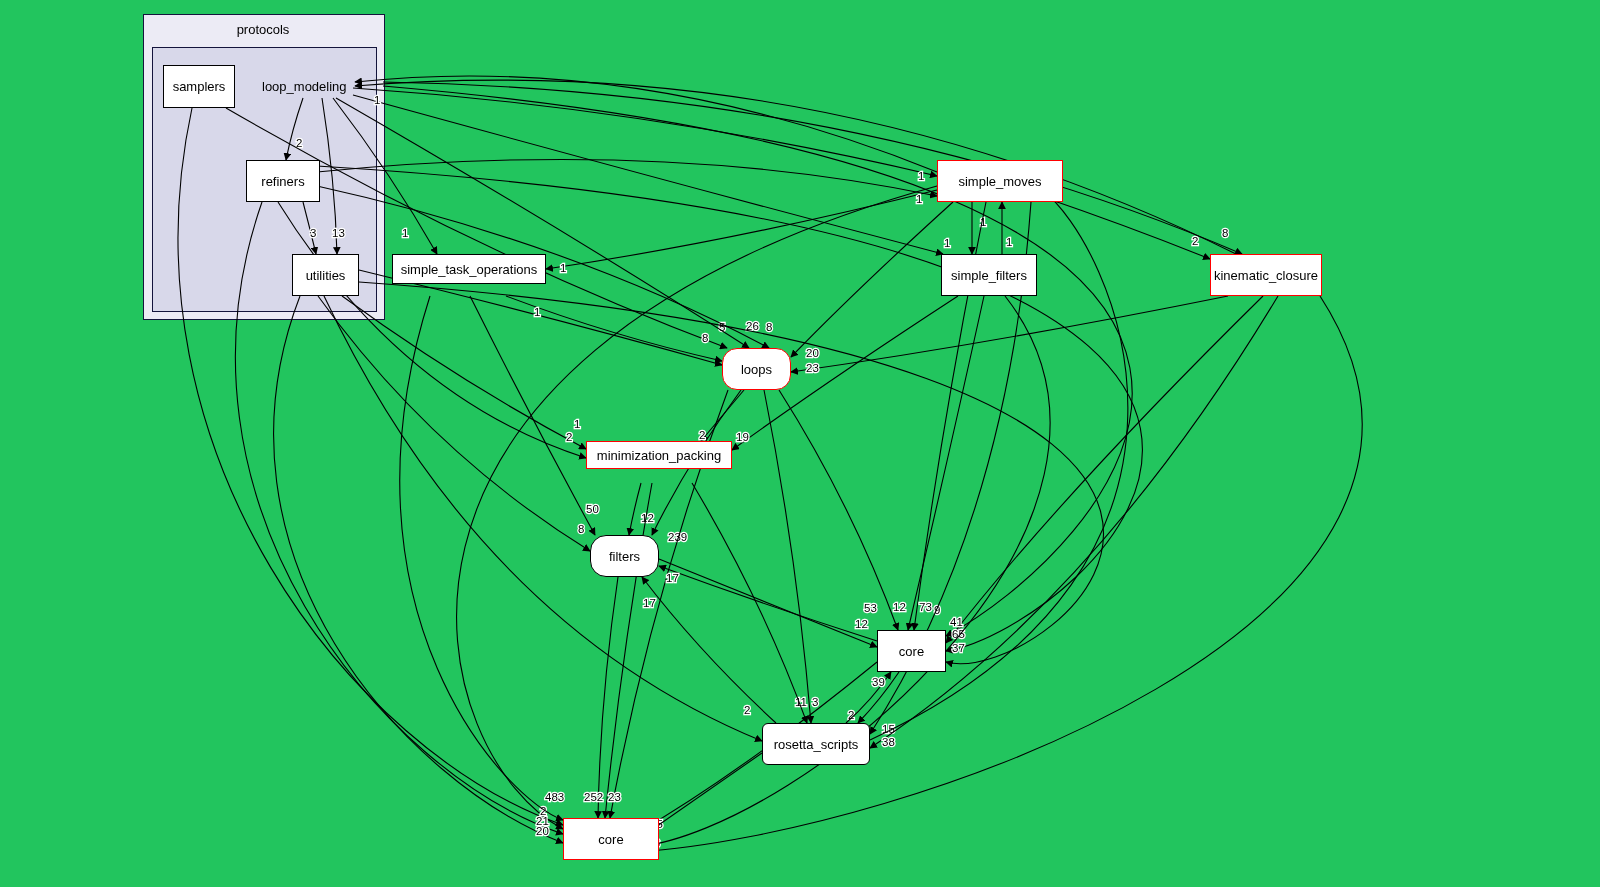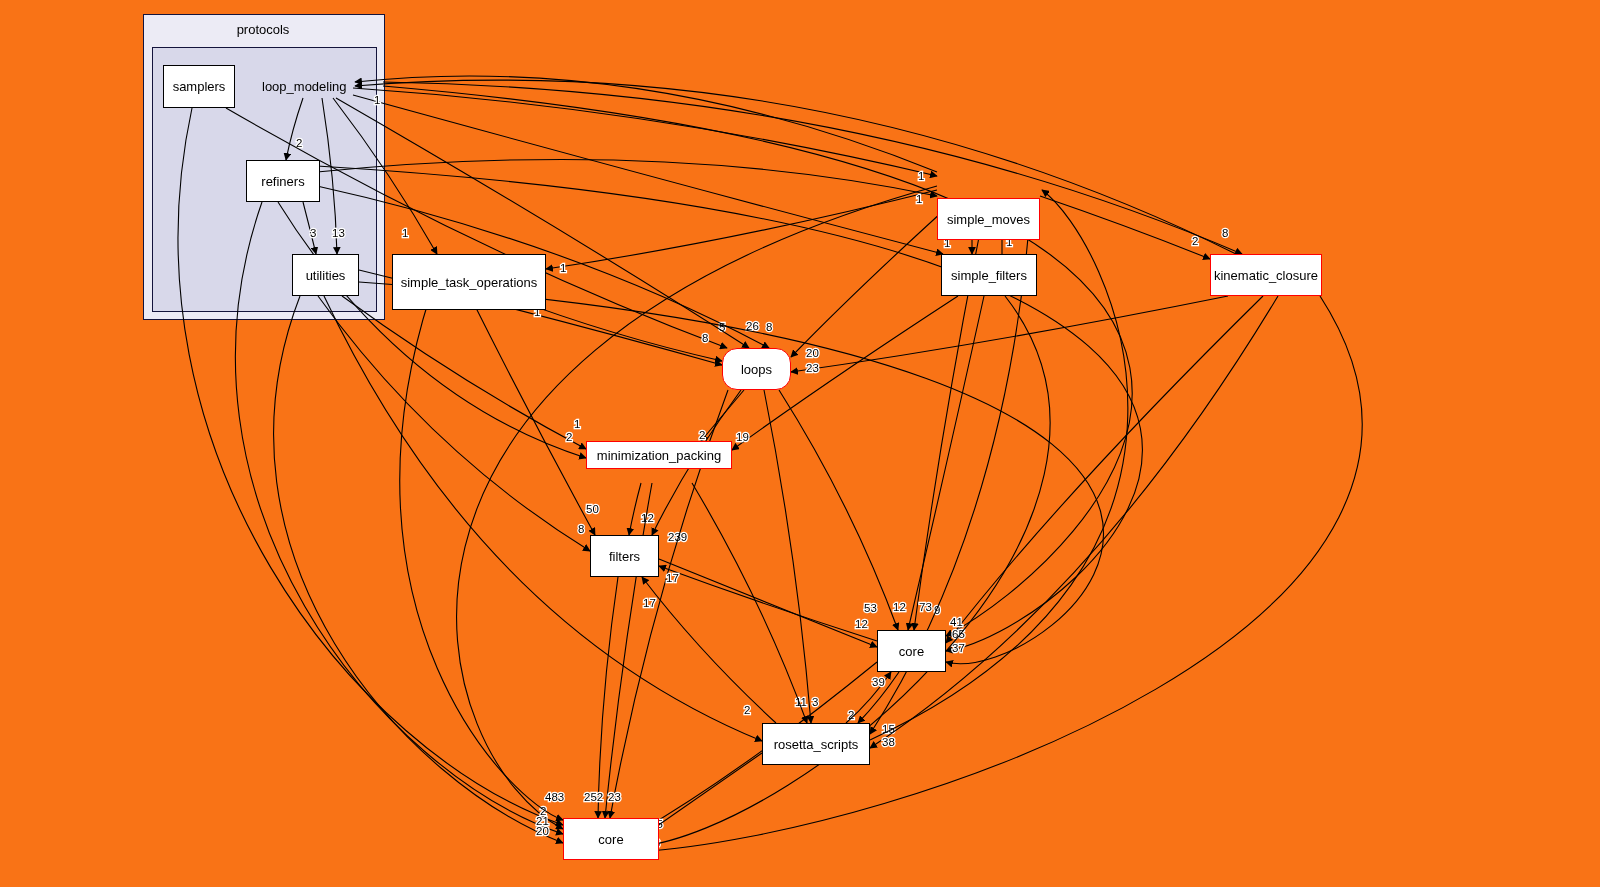--- a/index.html
+++ b/index.html
@@ -1,17 +1,17 @@
 <!DOCTYPE html>
 <html><head>
 <meta charset="utf-8">
 <style>
   html,body { margin:0; padding:0; background:#ffffff; }
   #canvas {
-    position:relative; width:1600px; height:887px; background:#f97316;
+    position:relative; width:1600px; height:887px; background:#22c55e;
     font-family:"Liberation Sans", sans-serif; overflow:hidden;
   }
   .cluster { position:absolute; border:1px solid #14143c; z-index:1; }
   .cluster-outer { background:#ecebf5; }
   .cluster-inner { background:#d8d8ea; }
   .cluster-label { position:absolute; z-index:2; font-size:13px; color:#000; }
   #edges { position:absolute; left:0; top:0; z-index:2; }
   .edge { fill:none; stroke:#000; stroke-width:1.1px; }
   .edge-label {
     font-size:11.5px; fill:#000;
@@ -155,25 +155,25 @@
       <path d="M870,740 C1260,560 1110,240 1042,190" class="edge" marker-end="url(#arrowhead)"></path>
       <path d="M1320,296 C1530,620 900,835 637,852" class="edge" marker-end="url(#arrowhead)"></path>
       <path d="M937,172 Q640,52 355,82" class="edge" marker-end="url(#arrowhead)"></path>
       <path d="M430,296 C330,610 505,800 563,820" class="edge" marker-end="url(#arrowhead)"></path>
     </svg>
 
   <div id="nodes-layer">
       <div class="node" style="left: 163px; top: 65px; width: 72px; height: 43px;">samplers</div>
       <div class="node" style="left: 246px; top: 160px; width: 74px; height: 42px;">refiners</div>
       <div class="node" style="left: 292px; top: 254px; width: 67px; height: 42px;">utilities</div>
-      <div class="node" style="left: 392px; top: 254px; width: 154px; height: 56px;">simple_task_operations</div>
-      <div class="node red" style="left: 937px; top: 160px; width: 103px; height: 42px; margin-top: 38px;">simple_moves</div>
+      <div class="node" style="left: 392px; top: 254px; width: 154px; height: 30px;">simple_task_operations</div>
+      <div class="node red" style="left: 937px; top: 160px; width: 126px; height: 42px;">simple_moves</div>
       <div class="node" style="left: 941px; top: 254px; width: 96px; height: 42px;">simple_filters</div>
       <div class="node red" style="left: 1210px; top: 254px; width: 112px; height: 42px;">kinematic_closure</div>
       <div class="node red" style="left: 722px; top: 348px; width: 69px; height: 42px; border-radius: 15px;">loops</div>
       <div class="node red" style="left: 586px; top: 441px; width: 146px; height: 28px;">minimization_packing</div>
-      <div class="node" style="left: 590px; top: 535px; width: 69px; height: 42px;">filters</div>
+      <div class="node" style="left: 590px; top: 535px; width: 69px; height: 42px; border-radius: 16px;">filters</div>
       <div class="node" style="left: 877px; top: 630px; width: 69px; height: 42px;">core</div>
-      <div class="node" style="left: 762px; top: 723px; width: 108px; height: 42px;">rosetta_scripts</div>
+      <div class="node" style="left: 762px; top: 723px; width: 108px; height: 42px; border-radius: 6px;">rosetta_scripts</div>
       <div class="node red" style="left: 563px; top: 818px; width: 96px; height: 42px;">core</div>
     </div>
 
 </div>
 
 </body></html>

